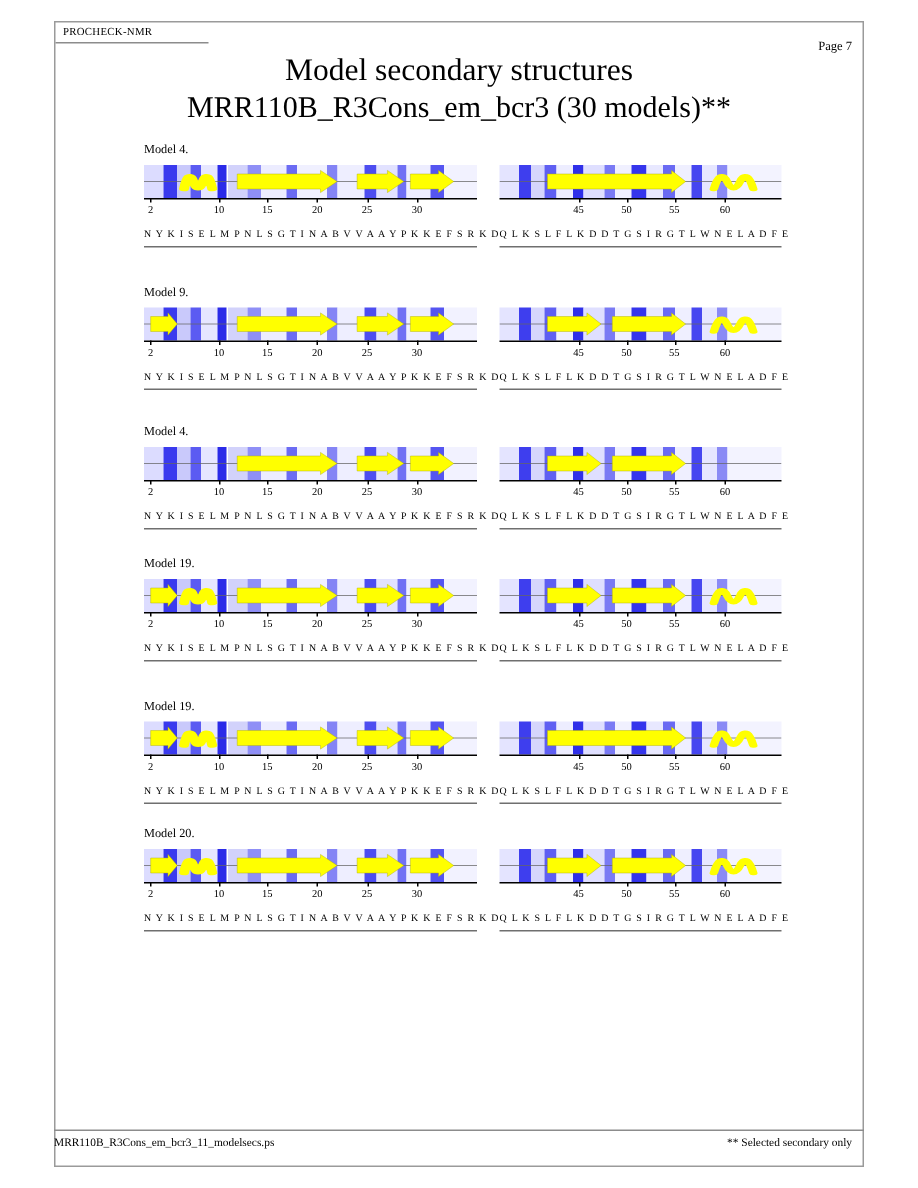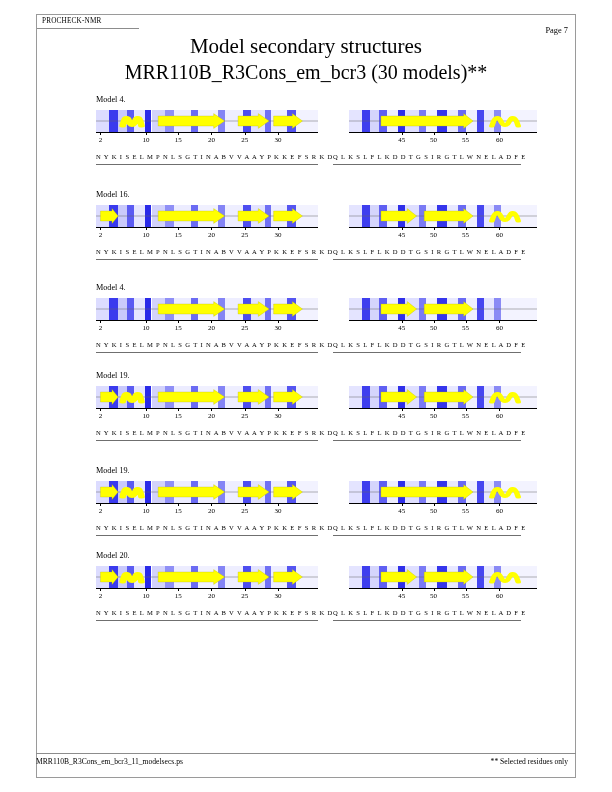--- a/index.html
+++ b/index.html
@@ -49,21 +49,21 @@
 
   .model-block { position: absolute; left: 0; width: 612px; }
   .model-label {
     position: absolute; left: 96px; top: 0;
     font-size: 8.2px;
   }
 
   
   .panel { position: absolute; top: 15px; height: 38px; }
   .panel.left  { left: 96px;  width: 222px; }
-  .panel.right { left: 349px; width: 188px; }
+  .panel.right { left: 333px; width: 188px; }
 
   .bands {
     position: absolute; left: 0; top: 0;
     width: 100%; height: 22px;
   }
   .axis {
     position: absolute; left: 0; top: 22px;
     width: 100%; height: 1px;
     background: #000;
   }
@@ -202,21 +202,21 @@
         <div class="ticklabel" style="left: 62%;">55</div>
         <div class="tick" style="left: 80%;"></div>
         <div class="ticklabel" style="left: 80%;">60</div>
       </div>
       <div class="seq" style="left: 96px; width: 222px; top: 58px; text-align: center;">N Y K I S E L M P N L S G T I N A B V V A A Y P K K E F S R K D</div>
       <div class="seqline" style="left: 96px; width: 222px; top: 69px;"></div>
       <div class="seq" style="left: 333px; width: 188px; top: 58px; text-align: center;">Q L K S L F L K D D T G S  I R G T L W N E L A D F E</div>
       <div class="seqline" style="left: 333px; width: 188px; top: 69px;"></div>
     </div>
     <div class="model-block" style="top: 190px; height: 90px;">
-      <div class="model-label">Model 16.</div>
+      <div class="model-label">Model 9.</div>
       <div class="panel left">
         <div class="bands">
           <div style="position: absolute; top: 0px; height: 100%; left: 0%; width: 6%; background: rgb(220, 220, 255);"></div>
           <div style="position: absolute; top: 0px; height: 100%; left: 6%; width: 4%; background: rgb(58, 58, 238);"></div>
           <div style="position: absolute; top: 0px; height: 100%; left: 10%; width: 4%; background: rgb(201, 201, 251);"></div>
           <div style="position: absolute; top: 0px; height: 100%; left: 14%; width: 3%; background: rgb(91, 91, 242);"></div>
           <div style="position: absolute; top: 0px; height: 100%; left: 17%; width: 5%; background: rgb(230, 230, 255);"></div>
           <div style="position: absolute; top: 0px; height: 100%; left: 22%; width: 3%; background: rgb(42, 42, 232);"></div>
           <div style="position: absolute; top: 0px; height: 100%; left: 25%; width: 6%; background: rgb(210, 210, 251);"></div>
           <div style="position: absolute; top: 0px; height: 100%; left: 31%; width: 4%; background: rgb(143, 143, 246);"></div>
@@ -635,13 +635,13 @@
       </div>
       <div class="seq" style="left: 96px; width: 222px; top: 58px; text-align: center;">N Y K I S E L M P N L S G T I N A B V V A A Y P K K E F S R K D</div>
       <div class="seqline" style="left: 96px; width: 222px; top: 69px;"></div>
       <div class="seq" style="left: 333px; width: 188px; top: 58px; text-align: center;">Q L K S L F L K D D T G S  I R G T L W N E L A D F E</div>
       <div class="seqline" style="left: 333px; width: 188px; top: 69px;"></div>
     </div>
   </div>
 
 <div class="ftr-rule"></div>
 <div class="ftr ftr-left">MRR110B_R3Cons_em_bcr3_11_modelsecs.ps</div>
-<div class="ftr ftr-right">** Selected residues only</div>
+<div class="ftr ftr-right">** Selected secondary only</div>
 
 </body></html>

